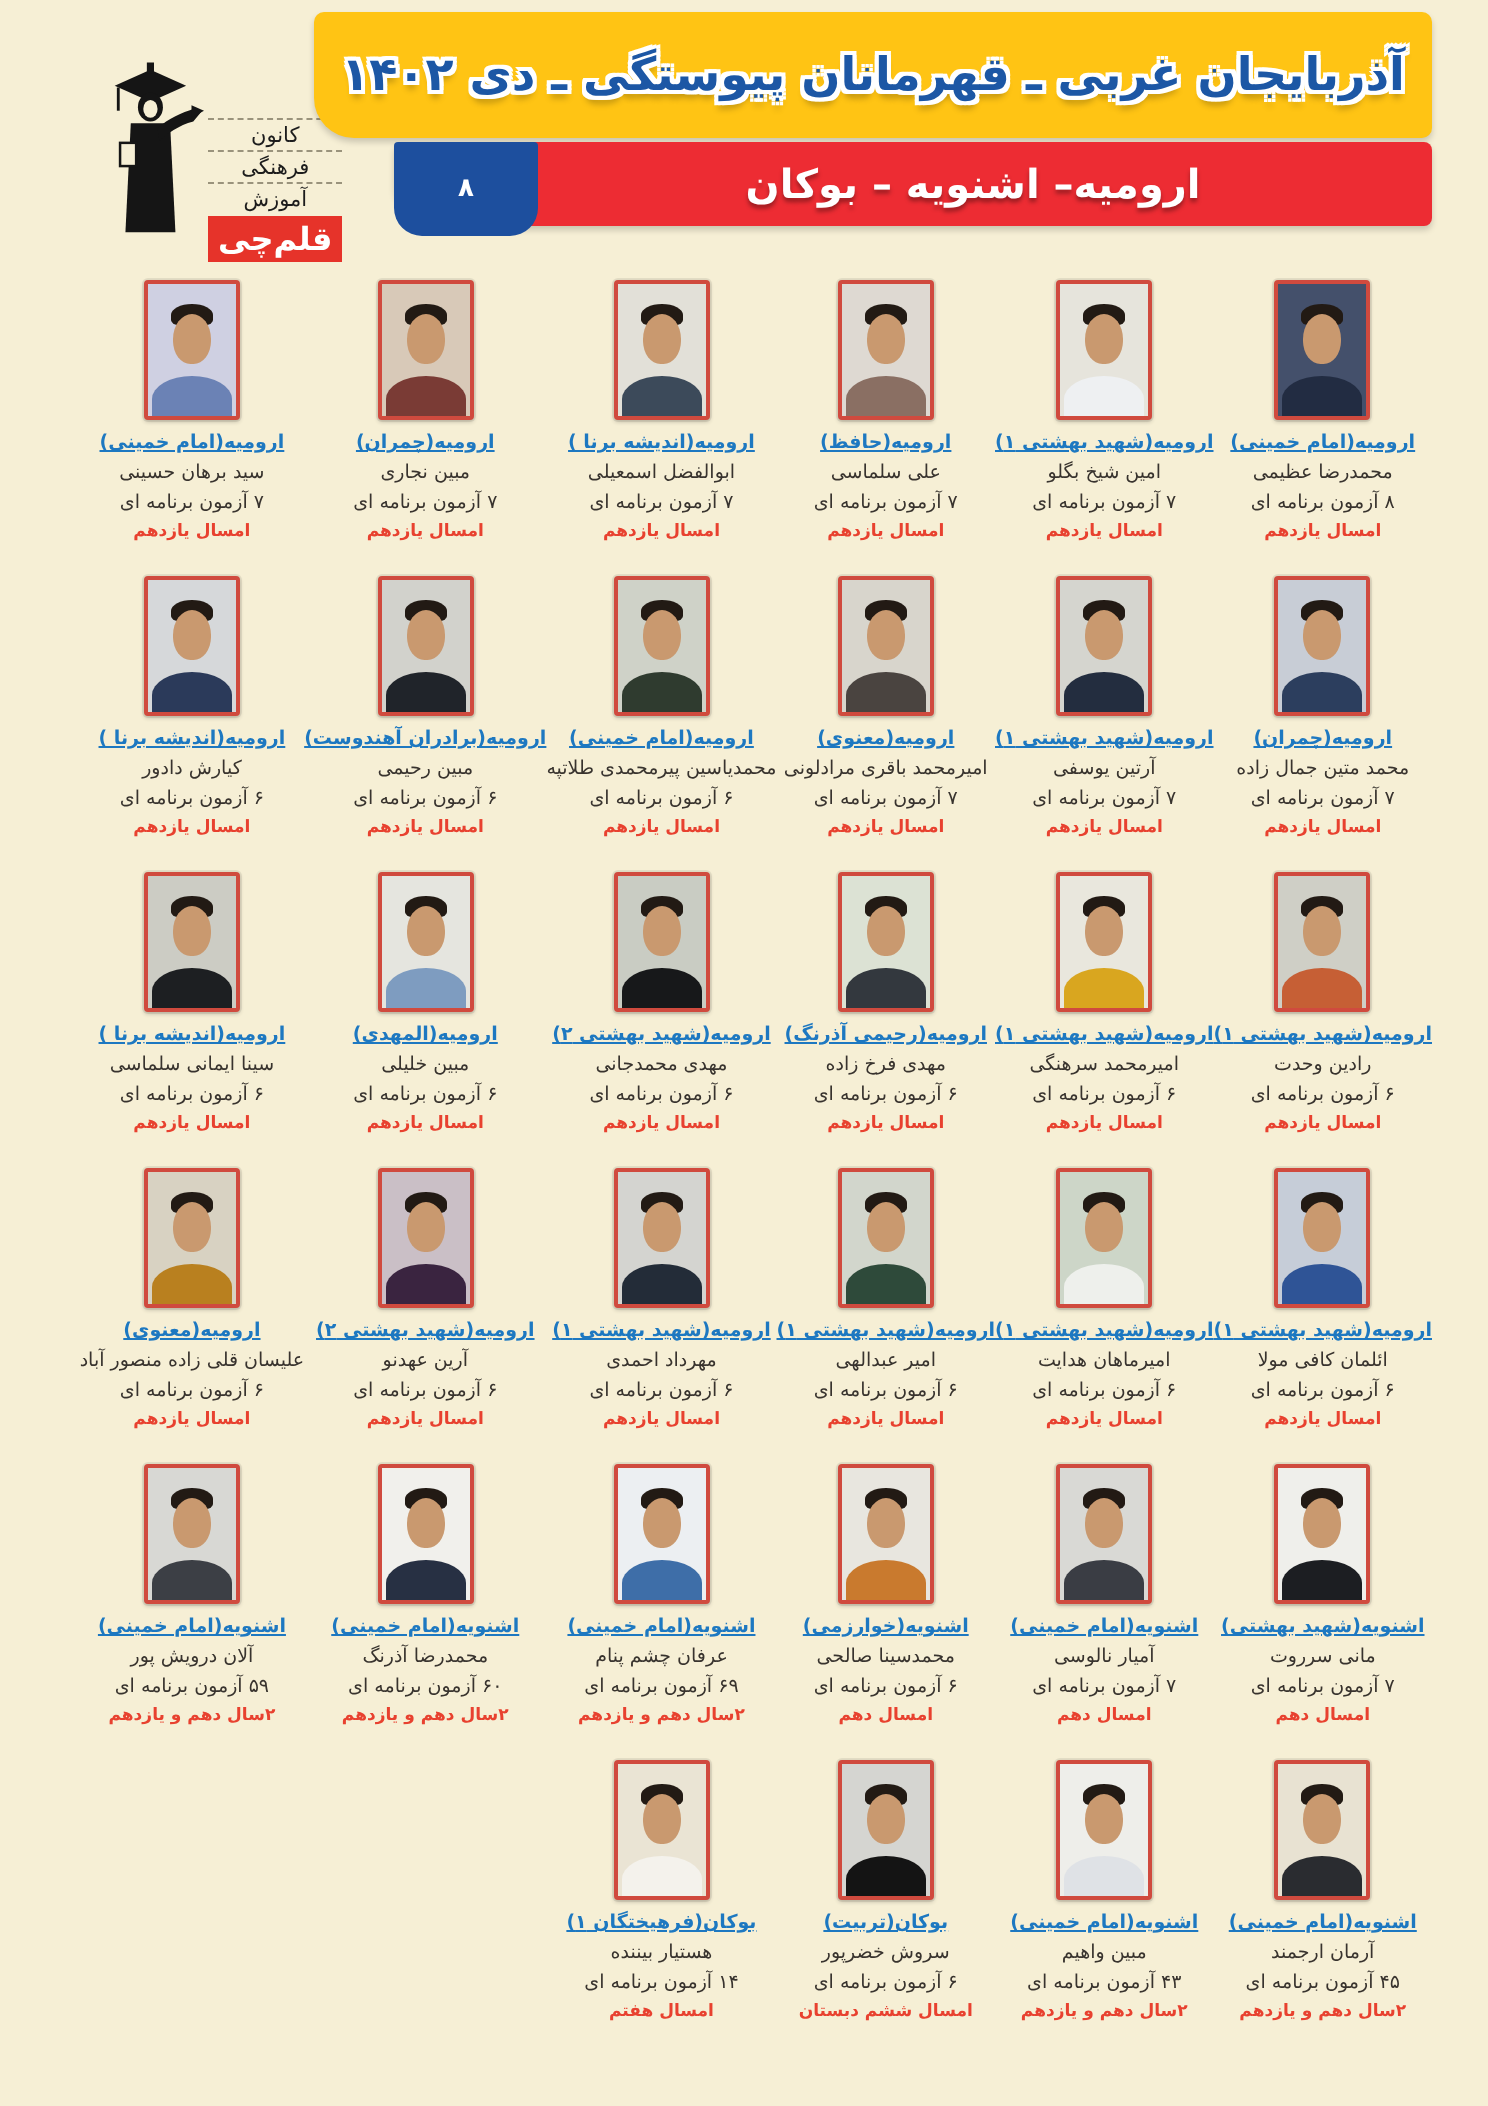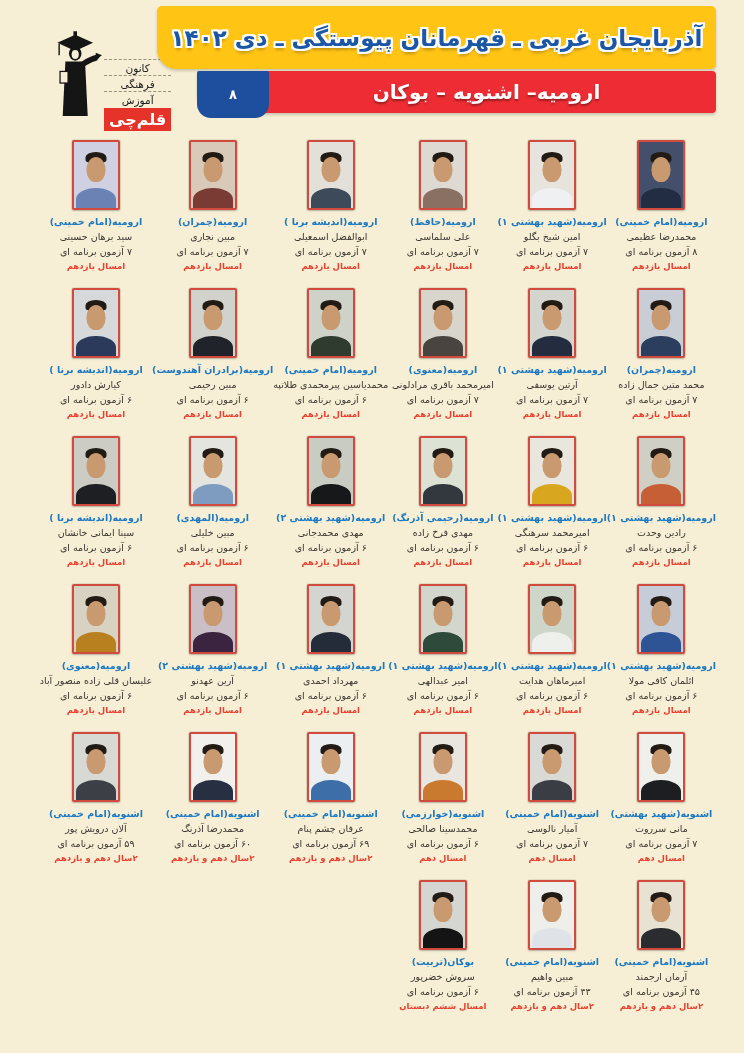--- a/index.html
+++ b/index.html
@@ -72,21 +72,21 @@
     width:44px;height:66px;border:2px solid var(--photo-border,#d04a3e);
     border-radius:2px;position:relative;overflow:hidden;
     box-shadow:0 0 0 1px rgba(0,0,0,.07),0 1px 2px rgba(0,0,0,.2);
   }
   .head{position:absolute;top:15px;left:50%;transform:translateX(-50%);
     width:19px;height:25px;border-radius:50% 50% 46% 46%;background:#c9996f;}
   .hair{position:absolute;top:10px;left:50%;transform:translateX(-50%);
     width:21px;height:11px;background:#221a14;border-radius:50% 50% 28% 28%;}
   .shoulders{position:absolute;bottom:-3px;left:50%;transform:translateX(-50%);
     width:40px;height:23px;border-radius:50% 50% 0 0;background:#555;}
-  .school{color:var(--school-blue,#1d78c1);font-size:9.5px;font-weight:bold;margin-top:6px;white-space:nowrap;}
+  .school{color:var(--school-blue,#1d78c1);font-size:9.5px;font-weight:bold;margin-top:6px;white-space:nowrap;text-decoration:underline;}
   .sname{color:#38332e;font-size:9.5px;margin-top:4px;white-space:nowrap;}
   .tests{color:#38332e;font-size:9.5px;margin-top:4px;white-space:nowrap;}
   .grade{color:var(--grade-red,#e8412f);font-size:8.5px;font-weight:bold;margin-top:4px;white-space:nowrap;}
 </style>
 </head>
 <body style="background: rgb(246, 239, 213);">
 
 <div class="logo">
   <svg class="logo-fig" viewBox="0 0 56 104" xmlns="http://www.w3.org/2000/svg">
     <polygon points="6,16 26,7 46,16 26,25" fill="#151515"></polygon>
@@ -306,21 +306,21 @@
     <div class="tests">۶ آزمون برنامه ای</div>
     <div class="grade">امسال یازدهم</div>
   </div>
     <div class="card">
     <div class="photo" style="background: rgb(204, 204, 196);">
       <div class="hair"></div>
       <div class="head"></div>
       <div class="shoulders" style="background: rgb(29, 31, 34);"></div>
     </div>
     <div class="school">ارومیه(اندیشه برنا )</div>
-    <div class="sname">سینا ایمانی خانشان</div>
+    <div class="sname">سینا ایمانی سلماسی</div>
     <div class="tests">۶ آزمون برنامه ای</div>
     <div class="grade">امسال یازدهم</div>
   </div>
     <div class="card">
     <div class="photo" style="background: rgb(198, 205, 216);">
       <div class="hair"></div>
       <div class="head"></div>
       <div class="shoulders" style="background: rgb(47, 84, 150);"></div>
     </div>
     <div class="school">ارومیه(شهید بهشتی ۱)</div>
@@ -475,13 +475,24 @@
     <div class="photo" style="background: rgb(213, 213, 209);">
       <div class="hair"></div>
       <div class="head"></div>
       <div class="shoulders" style="background: rgb(20, 20, 20);"></div>
     </div>
     <div class="school">بوکان(تربیت)</div>
     <div class="sname">سروش خضرپور</div>
     <div class="tests">۶ آزمون برنامه ای</div>
     <div class="grade">امسال ششم دبستان</div>
   </div>
+    <div class="card">
+    <div class="photo" style="background: rgb(234, 228, 212);">
+      <div class="hair"></div>
+      <div class="head"></div>
+      <div class="shoulders" style="background: rgb(244, 242, 236);"></div>
+    </div>
+    <div class="school">بوکان(فرهیختگان ۱)</div>
+    <div class="sname">هستیار بیننده</div>
+    <div class="tests">۱۴ آزمون برنامه ای</div>
+    <div class="grade">امسال هفتم</div>
+  </div>
   </main>
 
 </body></html>

